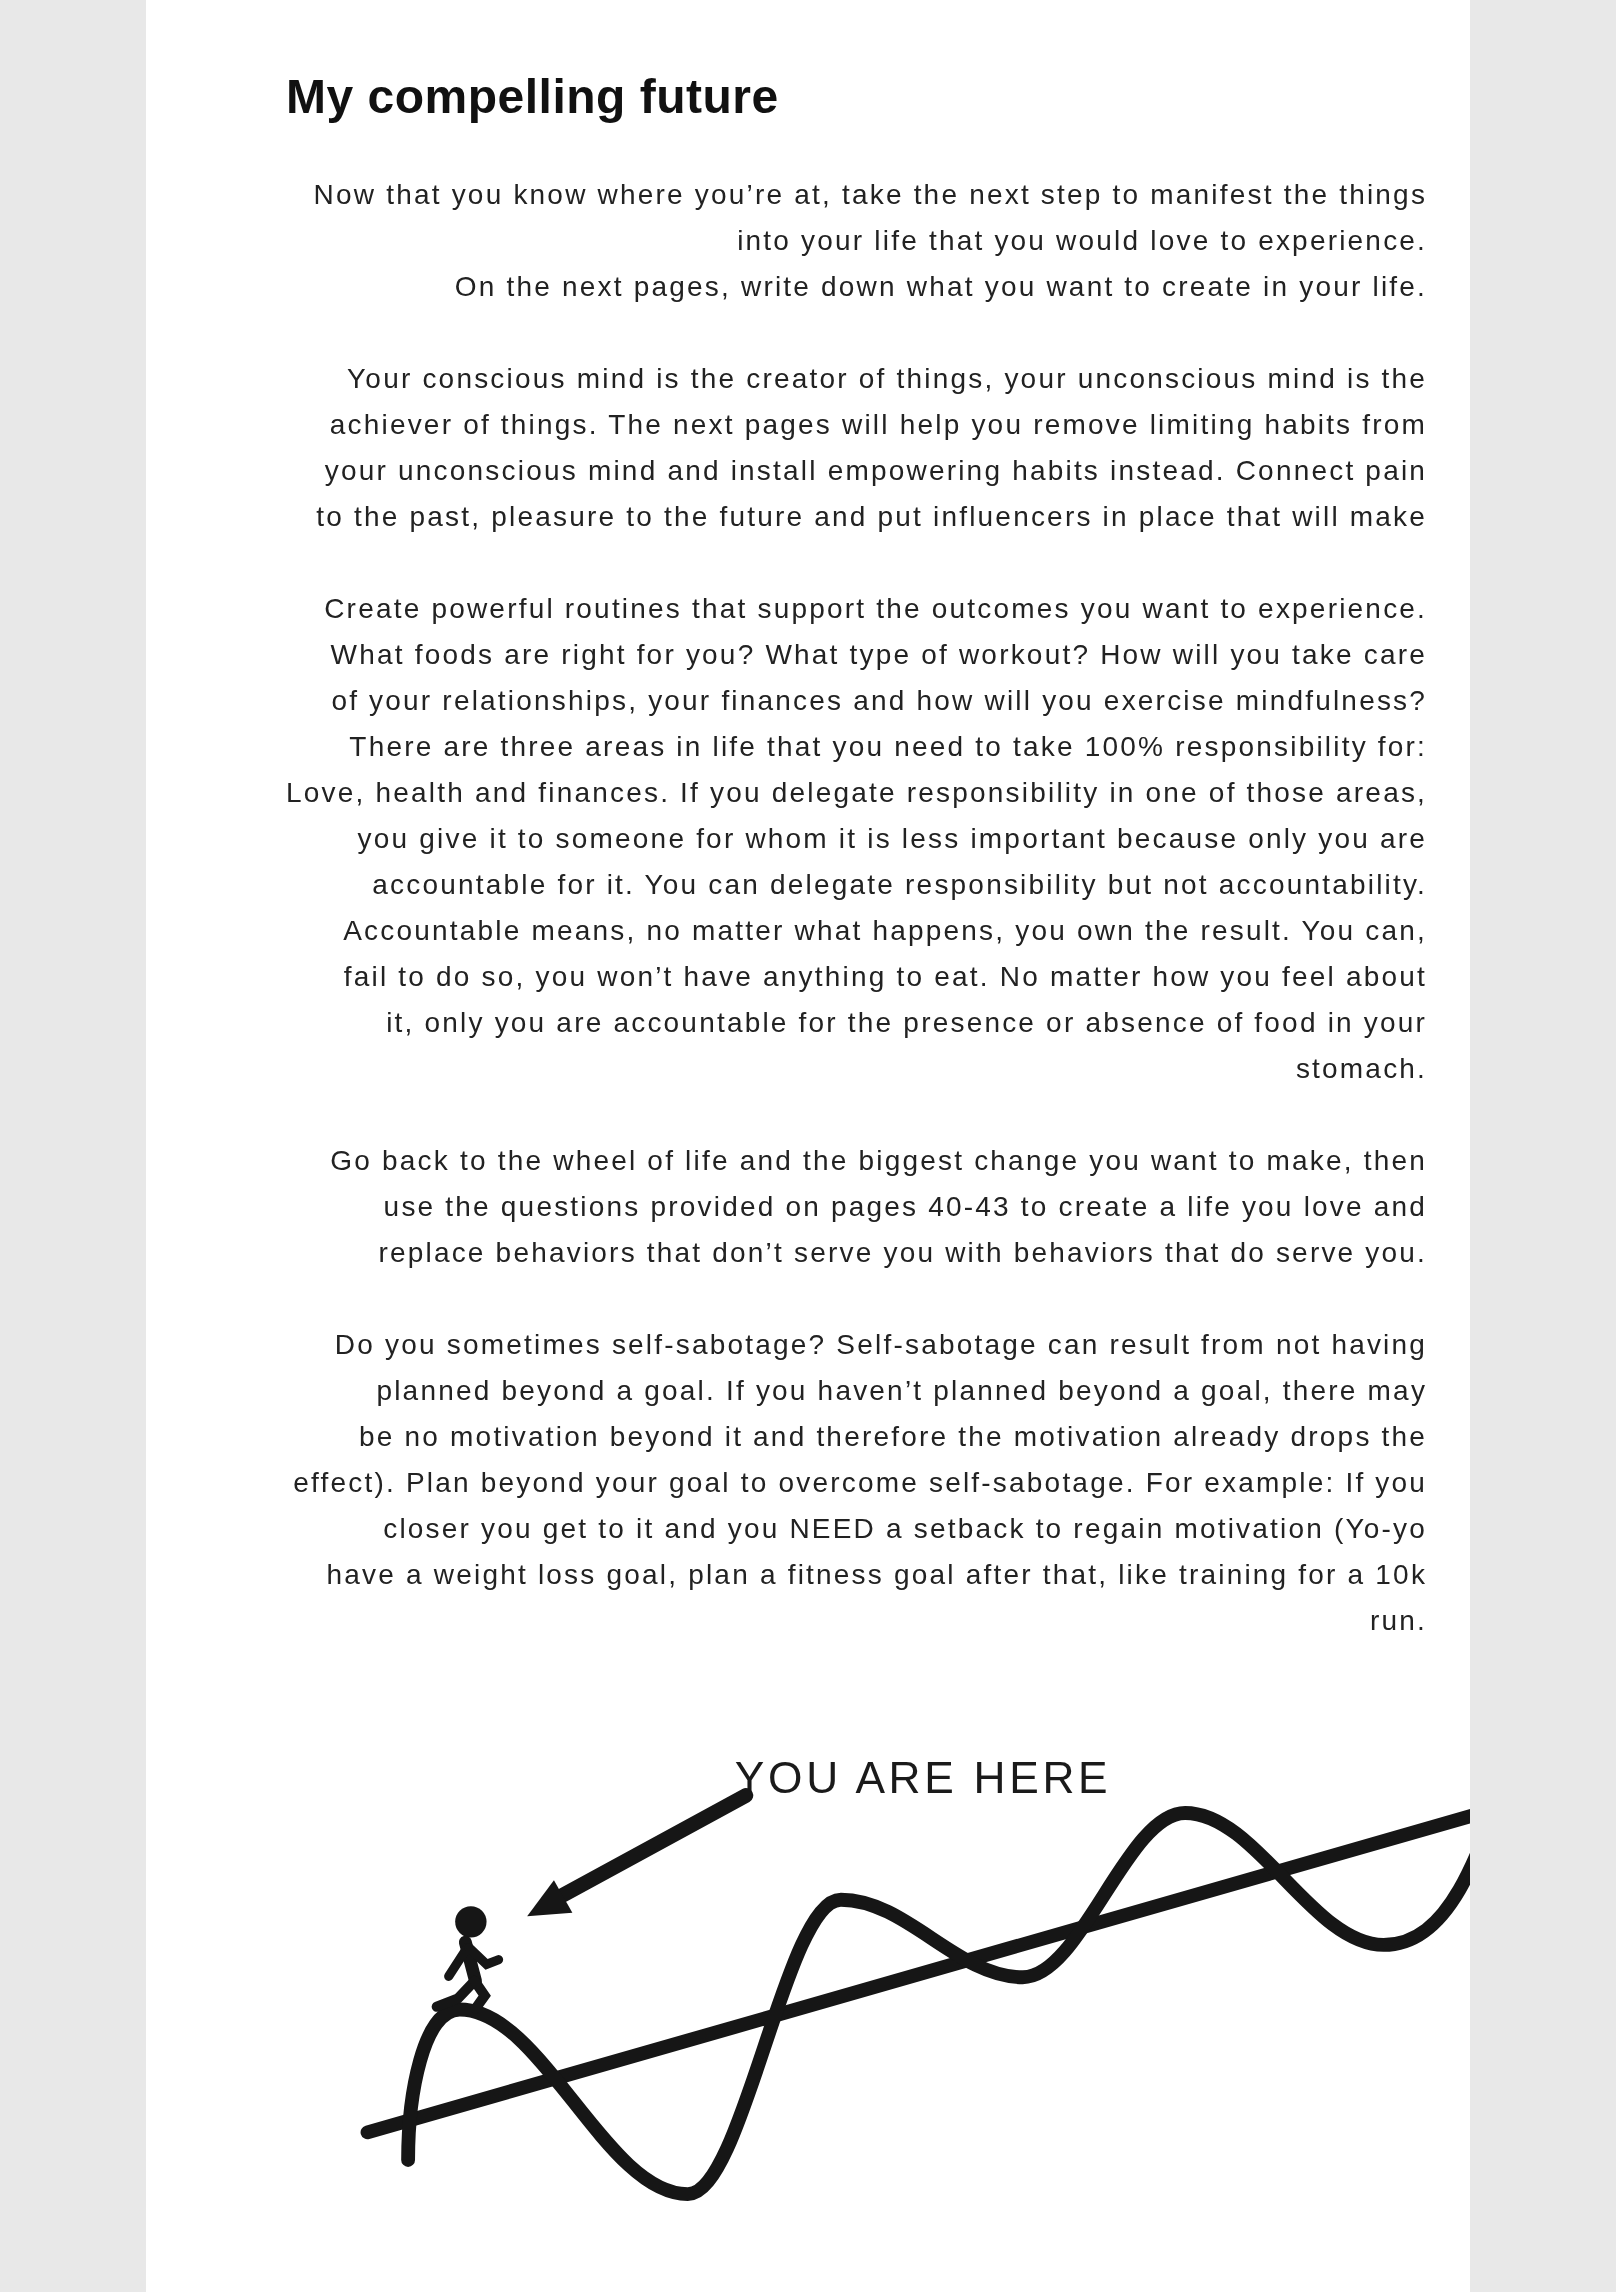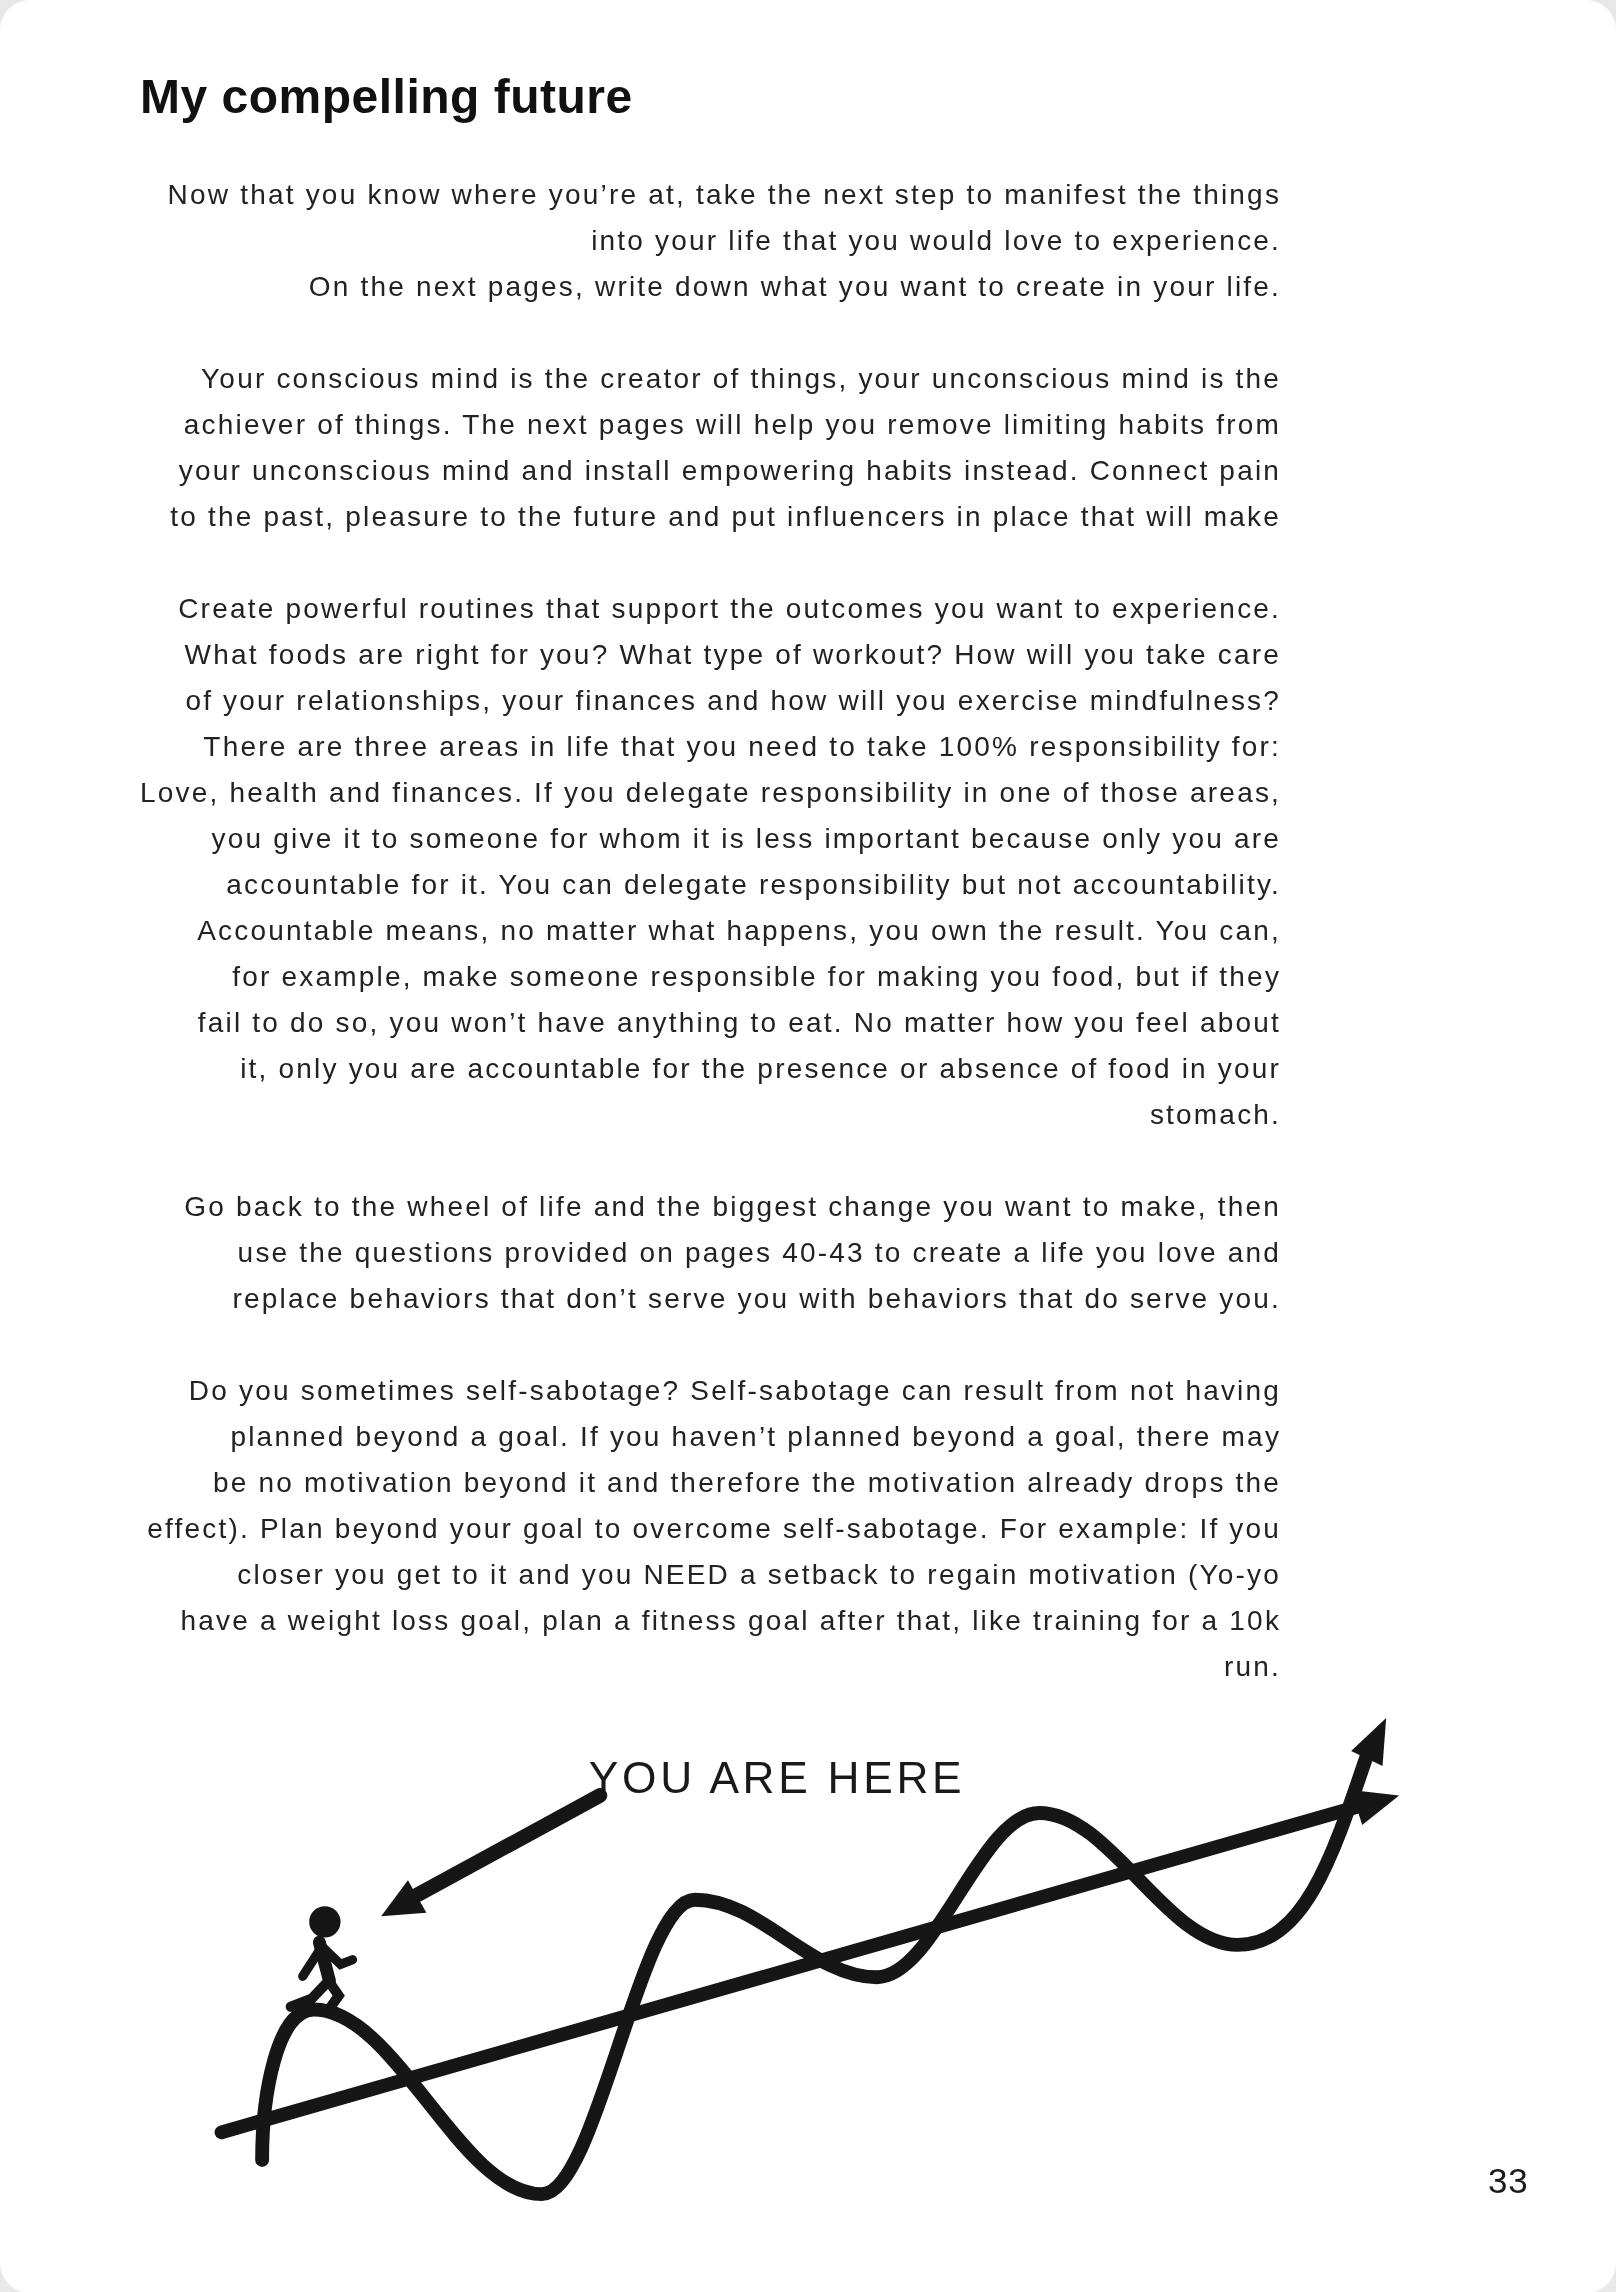--- a/index.html
+++ b/index.html
@@ -1,24 +1,23 @@
 <!DOCTYPE html>
 <html style="font-size:14.8px"><head>
 <meta charset="utf-8">
 <style>
   html,body { margin:0; padding:0; background:#e8e8e8; }
   .page {
     position:relative;
-    width:1616px; height:2293px;
+    width:1324px; height:2293px;
     background:#ffffff;
     font-family:"Liberation Sans", sans-serif;
     color:#1c1c1c;
     overflow:hidden;
     margin:0 auto;
-    border-radius:30px;
   }
   .title {
     position:absolute; left:140px; top:41px;
     font-size:48px; font-weight:700; line-height:1;
     letter-spacing:0.5px; color:#111111;
   }
   .body-text { position:absolute; left:140px; top:172px; }
   .para { margin:0 0 46px 0; }
   .para:last-child { margin-bottom:8px; }
   .line {
@@ -61,21 +60,20 @@
       </div>
       <div class="para">
         <div class="line">Create powerful routines that support the outcomes you want to experience.</div>
         <div class="line">What foods are right for you? What type of workout? How will you take care</div>
         <div class="line">of your relationships, your finances and how will you exercise mindfulness?</div>
         <div class="line">There are three areas in life that you need to take 100% responsibility for:</div>
         <div class="line">Love, health and finances. If you delegate responsibility in one of those areas,</div>
         <div class="line">you give it to someone for whom it is less important because only you are</div>
         <div class="line">accountable for it. You can delegate responsibility but not accountability.</div>
         <div class="line">Accountable means, no matter what happens, you own the result. You can,</div>
-        <div class="line">for example, make someone responsible for making you food, but if they</div>
         <div class="line">fail to do so, you won’t have anything to eat. No matter how you feel about</div>
         <div class="line">it, only you are accountable for the presence or absence of food in your</div>
         <div class="line">stomach.</div>
       </div>
       <div class="para">
         <div class="line">Go back to the wheel of life and the biggest change you want to make, then</div>
         <div class="line">use the questions provided on pages 40-43 to create a life you love and</div>
         <div class="line">replace behaviors that don’t serve you with behaviors that do serve you.</div>
       </div>
       <div class="para">

